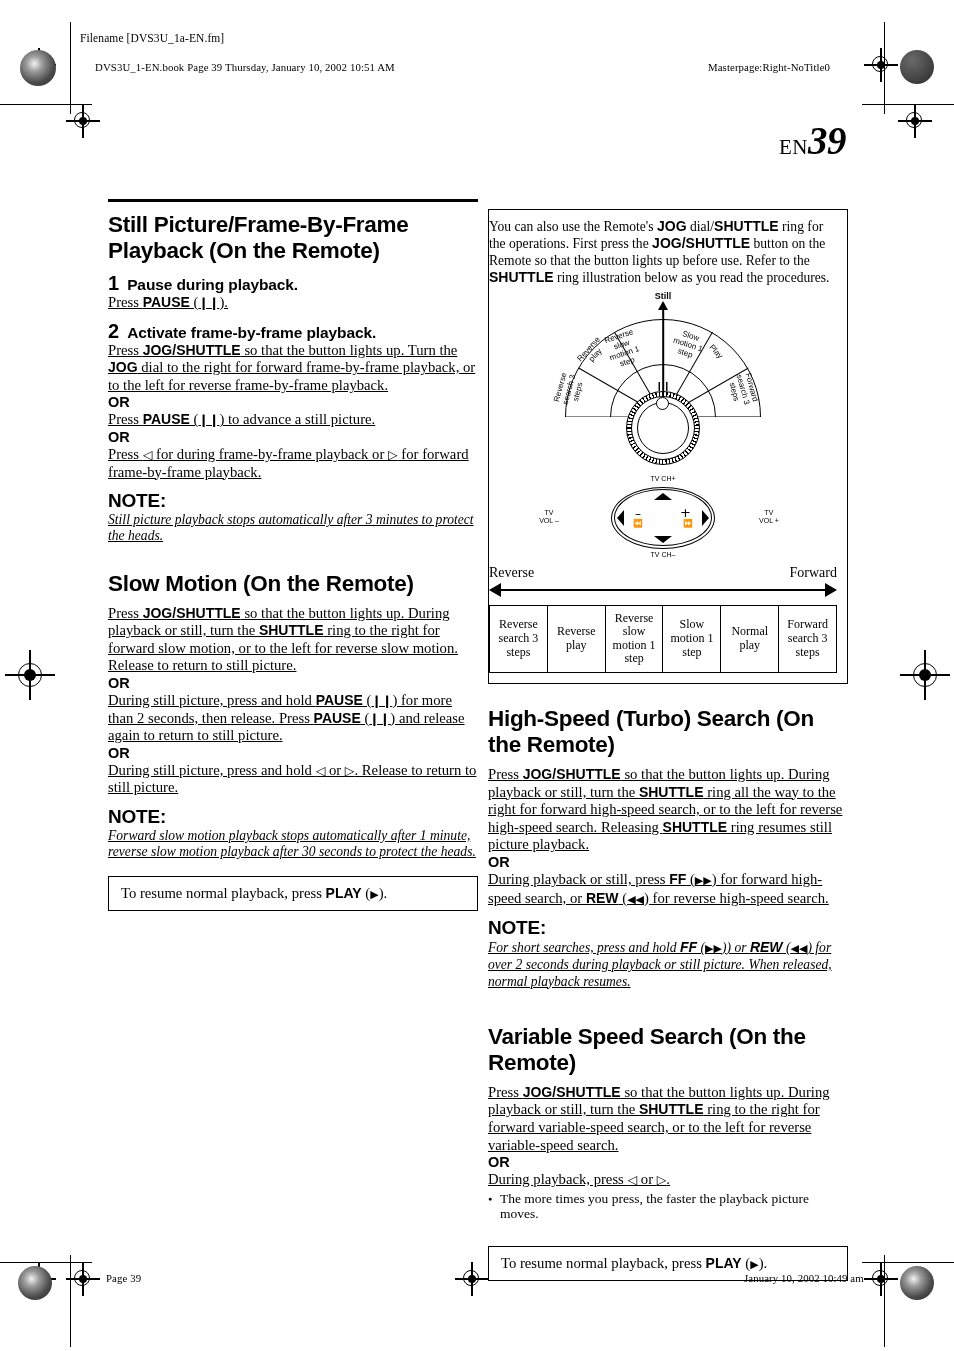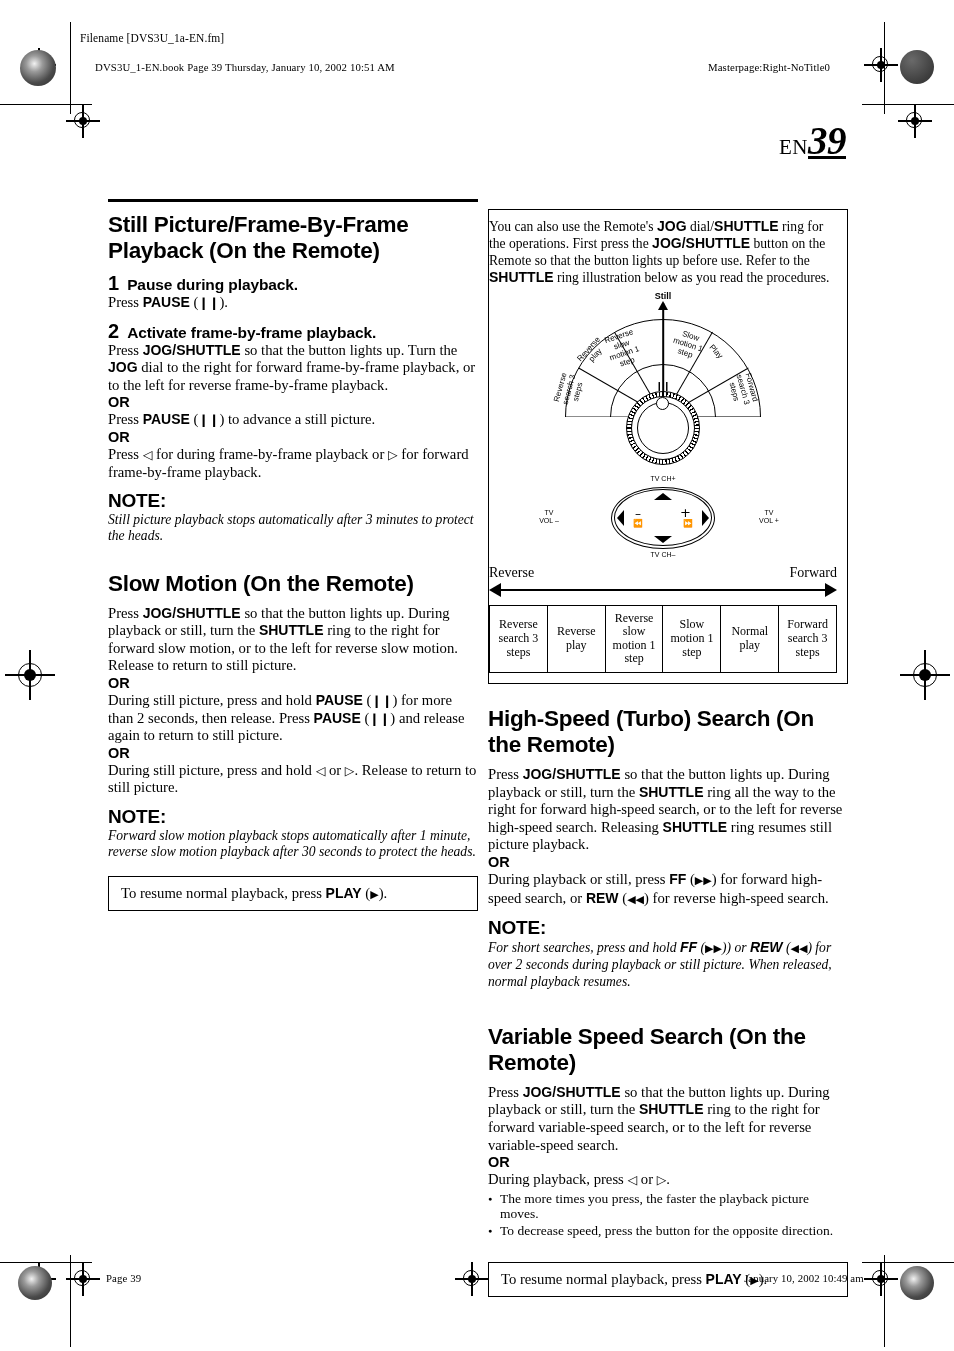--- a/index.html
+++ b/index.html
@@ -30,35 +30,35 @@
   
   .tiny{position:absolute;font-family:"Liberation Serif",serif;font-size:11.5px;
         letter-spacing:.1px;white-space:nowrap;}
   .tiny.s{font-size:10.8px;}
 
   
   .pgnum{position:absolute;right:108px;top:118px;text-align:right;white-space:nowrap;}
   .pgnum .en{font-family:"Liberation Serif",serif;font-variant:small-caps;
              font-size:21px;letter-spacing:.5px;vertical-align:baseline;}
   .pgnum .n{font-family:"Liberation Serif",serif;font-style:italic;font-weight:bold;
-            font-size:39px;letter-spacing:-.5px;text-decoration:underline;}
+            font-size:39px;letter-spacing:-.5px;}
 
   
   .col{position:absolute;margin-top:39px;}
   .colL{left:108px;top:160px;width:370px;}
   .colR{left:488px;top:170px;width:360px;}
 
   h1.sec{font-family:"Liberation Sans",sans-serif;font-weight:bold;
          font-size:22.5px;line-height:26px;letter-spacing:-.3px;margin:0 0 8px 0;}
   h2.note{font-family:"Liberation Sans",sans-serif;font-weight:bold;
           font-size:19px;line-height:21px;margin:9px 0 1px 0;letter-spacing:-.2px;}
   .step{display:flex;align-items:baseline;gap:8px;margin-top:9px;}
   .step .num{font-family:"Liberation Sans",sans-serif;font-weight:bold;font-size:20px;line-height:20px;}
   .step .ttl{font-family:"Liberation Sans",sans-serif;font-weight:bold;font-size:15.5px;line-height:19px;letter-spacing:-.1px;}
-  p.body{font-family:"Liberation Serif",serif;font-size:14.7px;line-height:17.6px;margin:0;}
+  p.body{font-family:"Liberation Serif",serif;font-size:14.7px;line-height:17.6px;margin:0;text-decoration:underline;}
   p.body.i{font-style:italic;font-size:13.6px;line-height:16.2px;}
   .or{font-family:"Liberation Sans",sans-serif;font-weight:bold;font-size:14.5px;line-height:17px;}
   b.bd{font-family:"Liberation Sans",sans-serif;font-weight:bold;font-size:14px;}
   .gly{font-family:"DejaVu Sans",sans-serif;font-size:12.5px;}
   .gly.sm{font-size:11px;}
   ul.bl{margin:2px 0 0 0;padding:0;list-style:none;}
   ul.bl li{font-family:"Liberation Serif",serif;font-size:13.5px;line-height:15.5px;
            padding-left:12px;position:relative;margin-bottom:1px;}
   ul.bl li:before{content:"\25CF";position:absolute;left:0;top:0;font-size:7px;line-height:16px;}
 
@@ -373,21 +373,20 @@
     <h1 class="sec" style="margin-top:34px;">Variable Speed Search (On the Remote)</h1>
     <p class="body">
       <span>Press </span><b class="bd">JOG/SHUTTLE</b><span> so that the button lights up. During playback or still, turn the </span><b class="bd">SHUTTLE</b><span> ring to the right for forward variable-speed search, or to the left for reverse variable-speed search.</span>
     </p>
     <div class="or">OR</div>
     <p class="body">
       <span>During playback, press </span><span class="gly">◁</span><span> or </span><span class="gly">▷</span><span>.</span>
     </p>
     <ul class="bl">
       <li>The more times you press, the faster the playback picture moves.</li>
-      <li>To decrease speed, press the button for the opposite direction.</li>
     </ul>
 
     <div class="resume" style="margin-top:24px;">
       <span>To resume normal playback, press </span><b class="bd">PLAY</b> (<span class="gly sm">▶</span><span>).</span>
     </div>
   </div>
 
   <div class="tiny s" style="left:106px;top:1272px;">Page 39</div>
   <div class="tiny s" style="left:744px;top:1272px;">January 10, 2002 10:49 am</div>
 

